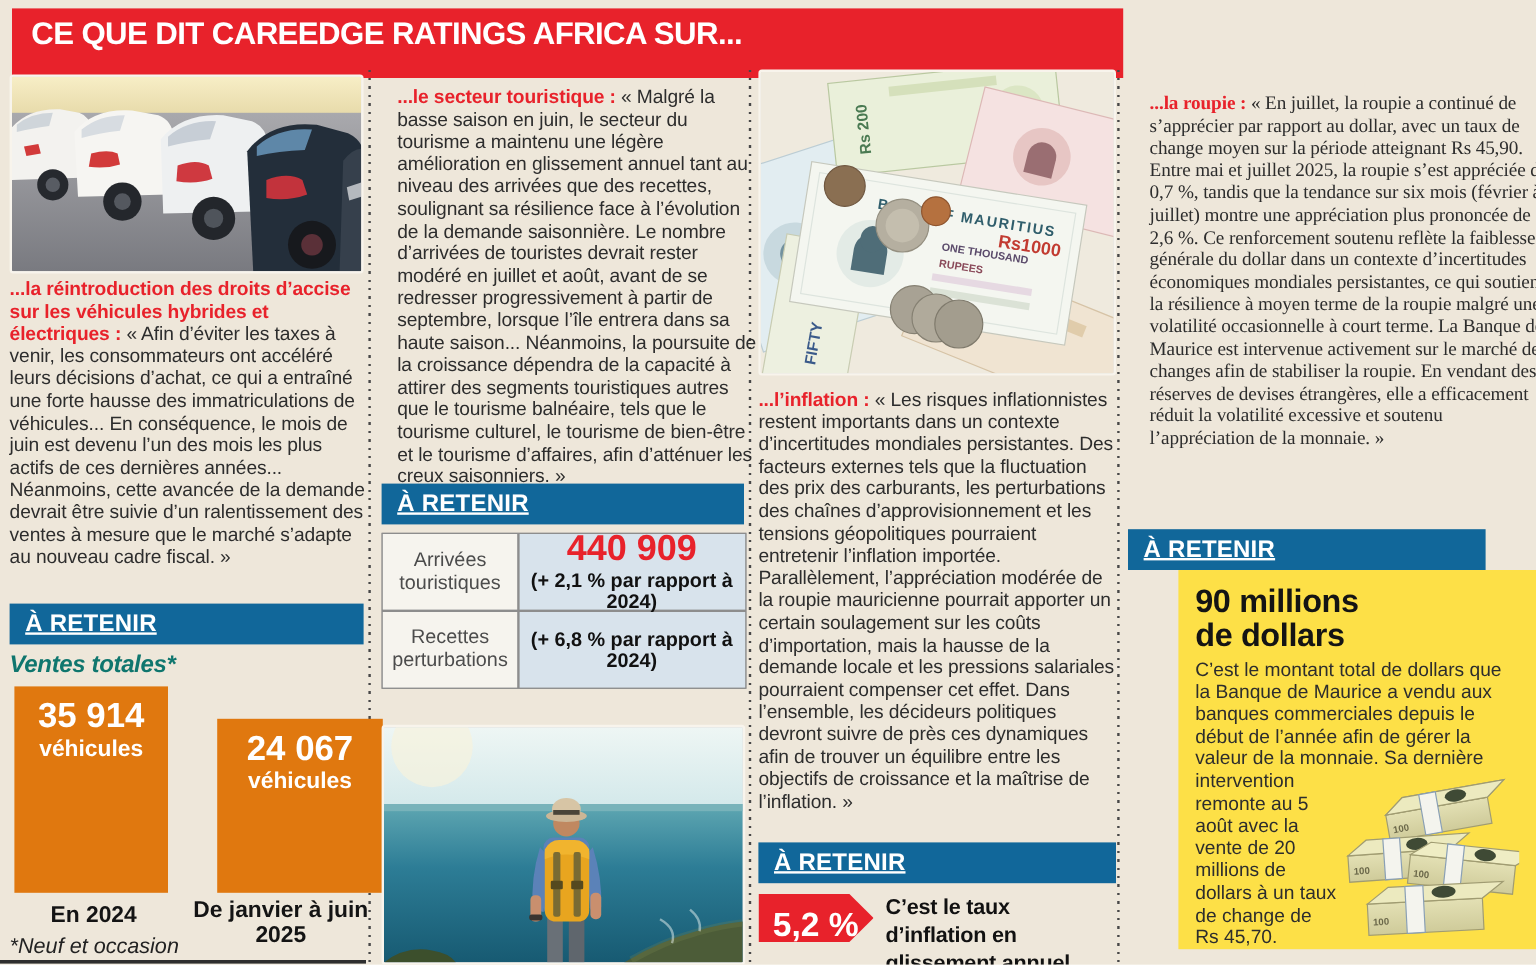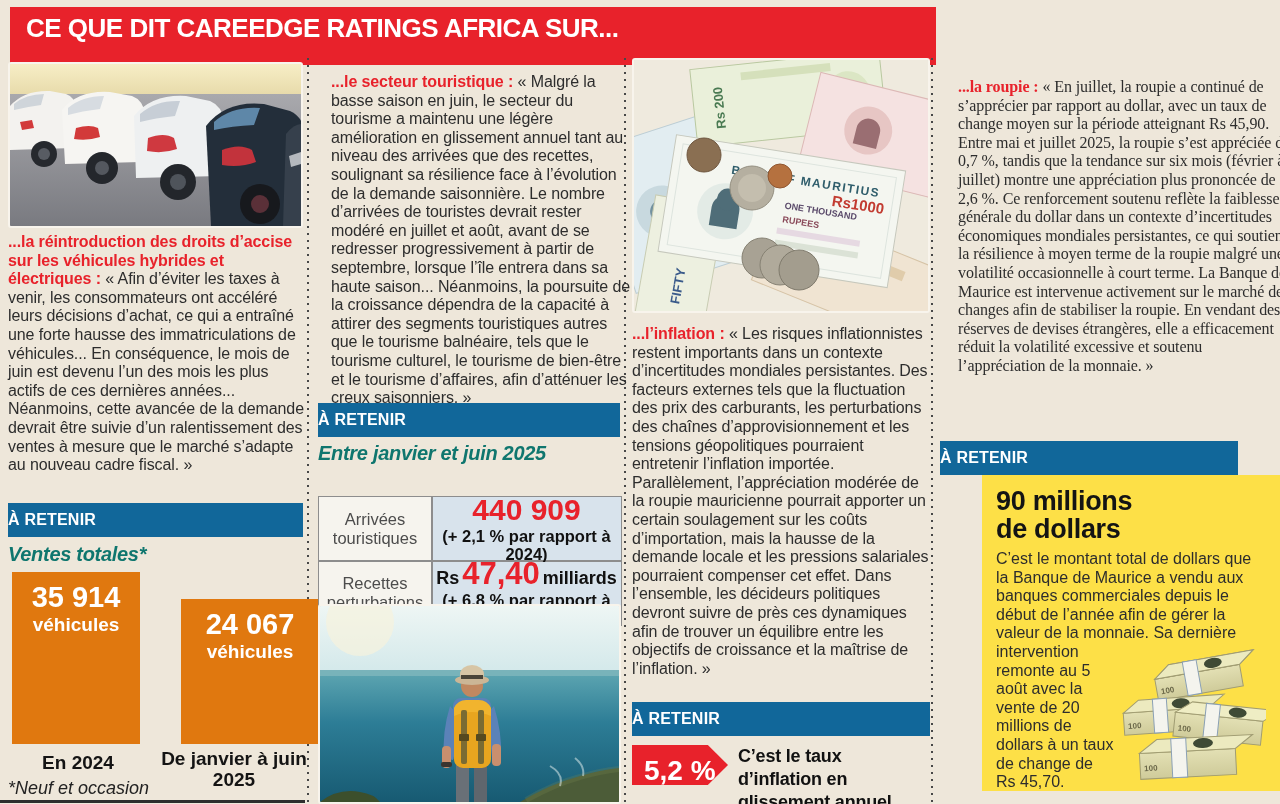--- a/index.html
+++ b/index.html
@@ -7,21 +7,21 @@
         font-family:"Liberation Sans",sans-serif;color:#2d2d2d;}
   .banner{position:absolute;left:10px;top:7px;width:926px;height:58px;background:#e8222b;
           color:#fff;font-weight:800;font-size:26px;line-height:42px;padding-left:16px;
           box-sizing:border-box;letter-spacing:-0.5px;}
   .vsep{position:absolute;top:58px;bottom:0;width:2px;
         background-image:repeating-linear-gradient(to bottom,#474747 0px,#474747 2px,transparent 2px,transparent 7px);}
   .photo{position:absolute;border:2px solid #f8f4ec;border-radius:3px;box-sizing:border-box;overflow:hidden;background:#ddd;}
   .para{position:absolute;font-size:16px;line-height:18.6px;letter-spacing:-0.1px;}
   .lead{color:#e8222b;font-weight:800;}
   .retenir{position:absolute;height:34px;background:#11679a;color:#fff;font-weight:800;
-           font-size:16px;line-height:34px;box-sizing:border-box;letter-spacing:0.2px;}
+           font-size:20px;line-height:34px;padding-left:13px;box-sizing:border-box;letter-spacing:0.2px;text-decoration:underline;}
   .sec-title{position:absolute;font-weight:800;font-style:italic;font-size:20px;color:#0f766e;letter-spacing:-0.3px;}
   .bar{position:absolute;background:#e0780f;color:#fff;text-align:center;padding-top:9px;box-sizing:border-box;}
   .bar .num{font-weight:800;font-size:29px;letter-spacing:0;}
   .bar .unit{font-weight:800;font-size:19px;}
   .bar-label{position:absolute;text-align:center;font-weight:800;font-size:19px;line-height:21px;color:#141414;}
   .footnote{position:absolute;font-style:italic;font-size:18px;color:#222;}
   .bottomline{position:absolute;left:0;top:800px;width:305px;height:3px;background:#2e2e2e;}
   .ttable{position:absolute;display:grid;grid-template-columns:112px 188px;border:1.5px solid #8d8d8d;background:#8d8d8d;grid-gap:1.5px;}
   .tcell{background:#f6f4ee;display:flex;flex-direction:column;align-items:center;justify-content:center;}
   .tlabel{font-size:16.5px;color:#4c4c4c;text-align:center;line-height:19px;}
@@ -135,37 +135,32 @@
   <div class="footnote" style="left:8px;top:778px;">*Neuf et occasion</div>
   <div class="bottomline"></div>
 
   <p class="para" style="left:318px;top:60px;width:303px;margin:13px;">
     <span class="lead">...le secteur touristique : </span><span>« Malgré la basse saison en juin, le secteur du tourisme a maintenu une légère amélioration en glissement annuel tant au niveau des arrivées que des recettes, soulignant sa résilience face à l’évolution de la demande saisonnière. Le nombre d’arrivées de touristes devrait rester modéré en juillet et août, avant de se redresser progressivement à partir de septembre, lorsque l’île entrera dans sa haute saison... Néanmoins, la poursuite de la croissance dépendra de la capacité à attirer des segments touristiques autres que le tourisme balnéaire, tels que le tourisme culturel, le tourisme de bien-être et le tourisme d’affaires, afin d’atténuer les creux saisonniers. »</span>
   </p>
 
   <div class="retenir" style="left:318px;top:403px;width:302px;">À RETENIR</div>
   <div class="sec-title" style="left:318px;top:442px;">Entre janvier et juin 2025</div>
 
-  <div class="ttable" style="left:318px;top:496px;width:302px;">
+  <div class="ttable" style="left:318px;top:444px;width:302px;">
     <div class="tcell" style="height:63px;">
       <div class="tlabel">Arrivées touristiques</div>
     </div>
     <div class="tcell tval" style="height:63px;">
       <div class="bigred">440 909</div>
       <div class="tnote">(+ 2,1 % par rapport à 2024)</div>
     </div>
     <div class="tcell" style="height:63px;">
       <div class="tlabel">Recettes perturbations</div>
     </div>
     <div class="tcell tval" style="height:63px;">
-      <div class="valrow">
-        <span class="side">Rs</span>
-        <span class="bigred">47,40</span>
-        <span class="side">milliards</span>
-      </div>
       <div class="tnote">(+ 6,8 % par rapport à 2024)</div>
     </div>
   </div>
 
   <div class="photo" style="left:318px;top:604px;width:303px;height:200px;">
     <svg width="299" height="196" viewBox="0 0 299 196">
       <defs>
         <linearGradient id="sky2" x1="0" y1="0" x2="0" y2="1">
           <stop offset="0" stop-color="#eef6f4"></stop>
             <stop offset="1" stop-color="#d2e8ea"></stop>

